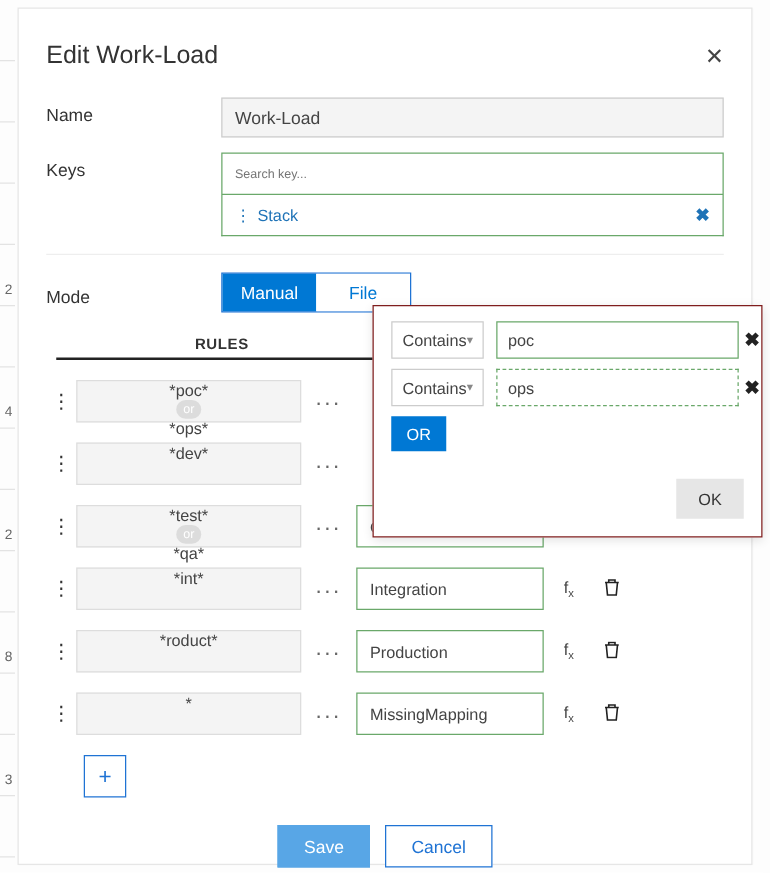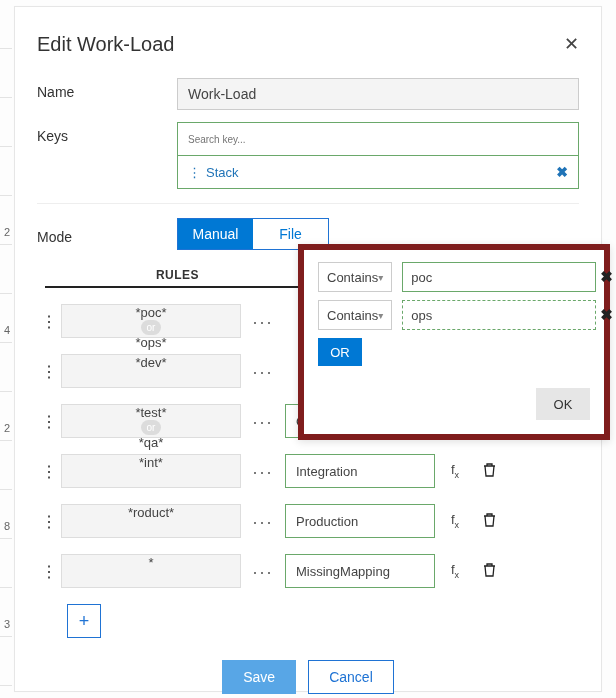--- a/index.html
+++ b/index.html
@@ -1,20 +1,20 @@
 <!DOCTYPE html>
 <html><head>
 <meta charset="utf-8">
 <style>
   * { box-sizing: border-box; font-family: "Segoe UI", Arial, sans-serif; }
   body { margin: 0; background: #fdfdfd; width: 616px; height: 698px; position: relative; }
   .bg-stripes { position:absolute; top:0; left:0; width:12px; height:698px; }
   .bg-stripes div { height:49px; border-bottom:1px solid #e3e3e3; font-size:11px; color:#666; padding-top:30px; text-align:right; padding-right:2px;}
   .panel { position:absolute; left:14px; top:6px; width:588px; height:686px; background:#fff; border:1px solid #e6e6e6; box-shadow:0 0 1px rgba(0,0,0,0.04); padding: 12px 22px 16px 22px; }
-  .titlebar { display:flex; justify-content:space-between; padding: 14px 0 22px 0; }
+  .titlebar { display:flex; justify-content:space-between; align-items:center; padding: 14px 0 22px 0; }
   .titlebar h1 { font-size:20px; font-weight:400; color:#333; margin:0; }
   .close-x { font-size:18px; color:#444; cursor:pointer; }
   .field-row { display:flex; align-items:flex-start; margin-bottom:12px; }
   .field-label { width:140px; font-size:14px; color:#333; padding-top:6px; }
   .field-body { flex:1;border-radius:15px; }
   .text-input { width:100%; height:32px; border:1px solid #ccc; background:#f4f4f4; color:#444; font-size:14px; padding:0 10px; }
   .search-input { width:100%; height:34px; border:1px solid #6aa86a; font-size:10px; color:#999; padding:0 10px; }
   .tag-box { width:100%; border:1px solid #6aa86a; border-top:none; padding:8px 10px; display:flex; justify-content:space-between; align-items:center;}
   .tag-left { display:flex; align-items:center; gap:6px; }
   .drag3 { color:#1f73b7; font-size:13px; letter-spacing:-1px; }
@@ -37,21 +37,21 @@
   .mapping-box { width:150px; height:34px; border:1px solid #6aa86a; font-size:13px; color:#444; padding:0 10px; display:flex; align-items:center;}
   .fx { width:40px; text-align:center; font-size:13px; color:#444; cursor:pointer;}
   .fx sub { font-size:9px; }
   .trash { width:28px; text-align:center; font-size:14px; color:#222; cursor:pointer;}
   .add-btn { width:34px; height:34px; border:1px solid #1f73d4; color:#1f73d4; display:flex; align-items:center; justify-content:center; font-size:18px; margin-top:16px; margin-left:30px; cursor:pointer;}
   .footer { display:flex; justify-content:center; gap:12px; margin-top:22px; }
   .btn { height:34px; padding:0 20px; font-size:14px; display:flex; align-items:center; justify-content:center; cursor:pointer;}
   .btn-cancel { border:1px solid #1f73d4; color:#1f73d4; background:#fff;}
   .btn-save { border:1px solid #58a6e6; background:#58a6e6; color:#fff;}
   
-  .popover { position:absolute; left:298px; top:244px; width:312px; background:#fff; border:6px solid #7f1d1d; box-shadow:0 2px 8px rgba(0,0,0,0.12); padding:12px 14px 14px 14px; z-index:50;}
+  .popover { position:absolute; left:298px; top:244px; width:312px; background:#fff; border:1px solid #7f1d1d; box-shadow:0 2px 8px rgba(0,0,0,0.12); padding:12px 14px 14px 14px; z-index:50;}
   .pop-row { display:flex; align-items:center; margin-bottom:8px; }
   .sel { width:110px; height:30px; border:1px solid #ccc; font-size:13px; color:#444; padding:0 8px; display:flex; align-items:center; justify-content:space-between; cursor:pointer; background:#fff;}
   .sel .chev { font-size:10px; color:#888; }
   .pop-input { flex:1; margin-left:10px; height:30px; border:1px solid #6aa86a; font-size:13px; color:#444; padding:0 8px;}
   .pop-input.dashed { border:1px dashed #6aa86a;}
   .pop-x { width:22px; text-align:center; font-weight:bold; color:#222; font-size:15px; cursor:pointer; margin-left:4px;}
   .or-btn { background:#0078d4; color:#fff; font-size:13px; height:28px; width:44px; display:flex; align-items:center; justify-content:center; cursor:pointer; margin-top:4px;}
   .ok-btn { background:#e6e6e6; color:#333; font-size:13px; height:32px; width:54px; display:flex; align-items:center; justify-content:center; cursor:pointer; margin-left:auto; margin-top:22px;}
 </style>
 </head>

